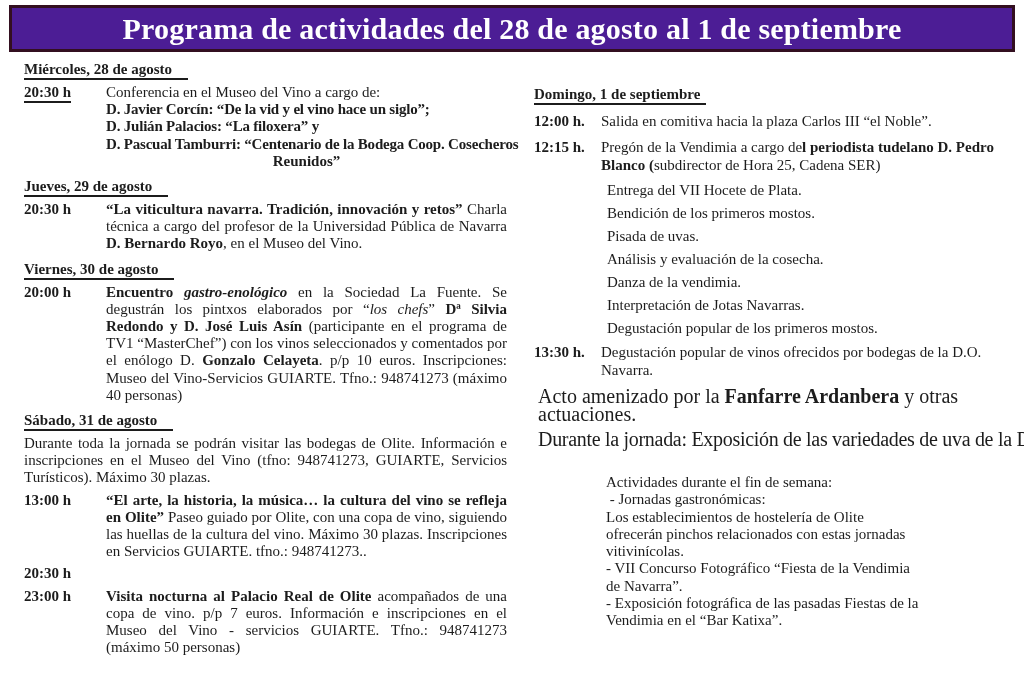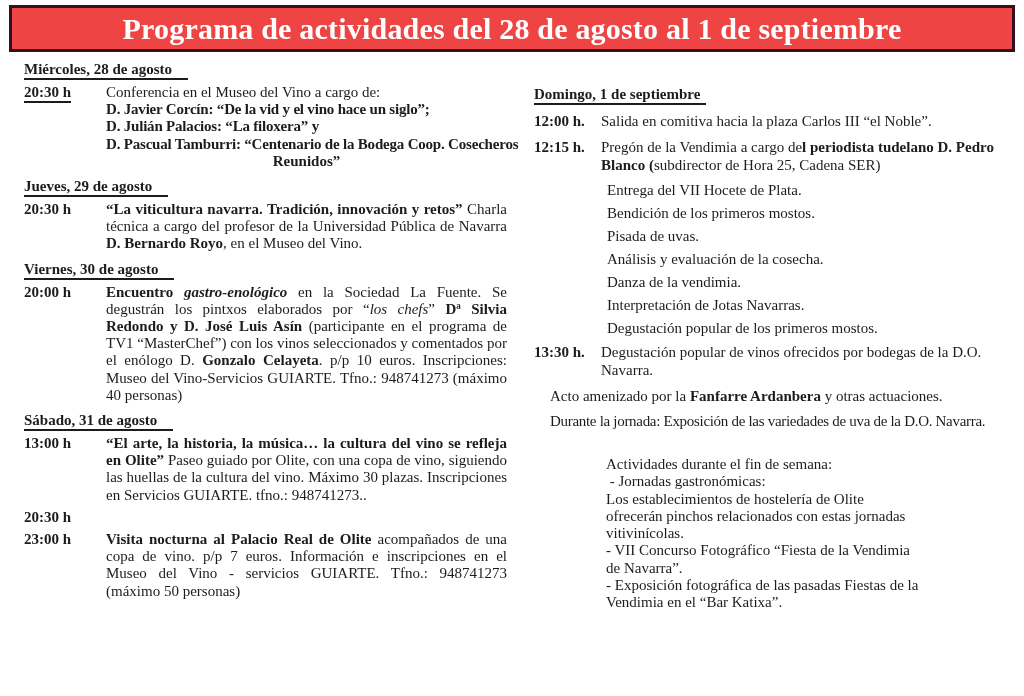--- a/index.html
+++ b/index.html
@@ -4,21 +4,21 @@
 <style>
   * { box-sizing: border-box; }
   html, body { margin: 0; padding: 0; }
   body {
     width: 1024px; height: 696px; overflow: hidden;
     background: #ffffff; color: #1c1c1c;
     font-family: "Liberation Serif", "DejaVu Serif", serif;
   }
   .banner {
     margin: 5px 9px 0 9px; height: 47px;
-    background: #ef4444; border: 3px solid #330f20;
+    background: #4c1d95; border: 3px solid #330f20;
     display: flex; align-items: center; justify-content: center;
   }
   .banner-text {
     color: #ffffff; font-weight: bold; font-size: 30px; letter-spacing: 0.2px;
     white-space: nowrap;
   }
   .content { display: flex; padding: 8px 10px 0 24px; }
   .col-left  { width: 483px; flex: none; }
   .col-right { width: 480px; flex: none; margin-left: 27px; margin-top: 26px; }
 
@@ -38,21 +38,21 @@
 
   
   .r-heading { font-size: 15px; font-weight: bold; margin: 0 0 9px 0; }
   .r-heading .u-span { padding-right: 6px; }
   .r-event { display: flex; margin-bottom: 8px; }
   .r-time { flex: none; width: 67px; font-weight: bold; font-size: 15px; line-height: 18px; }
   .r-text { flex: 1; min-width: 0; font-size: 15px; line-height: 18px; }
   .r-text p { margin: 0; }
   .ceremony { margin-left: 73px; }
   .ceremony > div { font-size: 15px; line-height: 16px; margin-bottom: 7px; }
-  .closing p { margin: 4px 0 7px 16px; font-size: 15px; line-height: 18px; }
+  .closing p { margin: 4px 0 7px 4px; font-size: 20px; line-height: 18px; }
   .closing p.nowrap { letter-spacing: -0.3px; }
   .weekend { margin-left: 72px; margin-top: 26px; width: 392px; }
   .weekend > div { font-size: 15px; line-height: 17.3px; white-space: pre-wrap; }
 
   .run-b { font-weight: bold; }
   .run-i { font-style: italic; }
 </style>
 </head>
 <body>
 
@@ -102,20 +102,21 @@
           <span>20:00 h</span>
         </div>
         <div class="event-text">
           <p><span class="run-b">Encuentro </span><span class="run-b run-i">gastro-enológico</span><span> en la Sociedad La Fuente. Se degustrán los pintxos elaborados por “</span><span class="run-i">los chefs</span><span>” </span><span class="run-b">Dª Silvia Redondo y D. José Luis Asín</span><span> (participante en el programa de TV1 “MasterChef”) con los vinos seleccionados y comentados por el enólogo D. </span><span class="run-b">Gonzalo Celayeta</span><span>. p/p 10 euros. Inscripciones: Museo del Vino-Servicios GUIARTE. Tfno.: 948741273 (máximo 40 personas)</span></p>
         </div>
       </div>
 
       <div class="heading">
         <span class="u-span">Sábado, 31 de agosto</span>
       </div>
+      <p class="intro-para"><span>Durante toda la jornada se podrán visitar las bodegas de Olite. Información e inscripciones en el Museo del Vino  (tfno: 948741273, GUIARTE, Servicios Turísticos). Máximo 30 plazas.</span></p>
 
       <div class="event">
         <div class="time-col">
           <span>13:00 h</span>
         </div>
         <div class="event-text">
           <p><span class="run-b">“El arte, la historia, la música… la cultura del vino se  refleja en Olite”</span><span> Paseo guiado por Olite, con una copa de vino, siguiendo las huellas de la cultura del vino. Máximo 30 plazas. Inscripciones en Servicios GUIARTE. tfno.: 948741273..</span></p>
         </div>
       </div>
 

